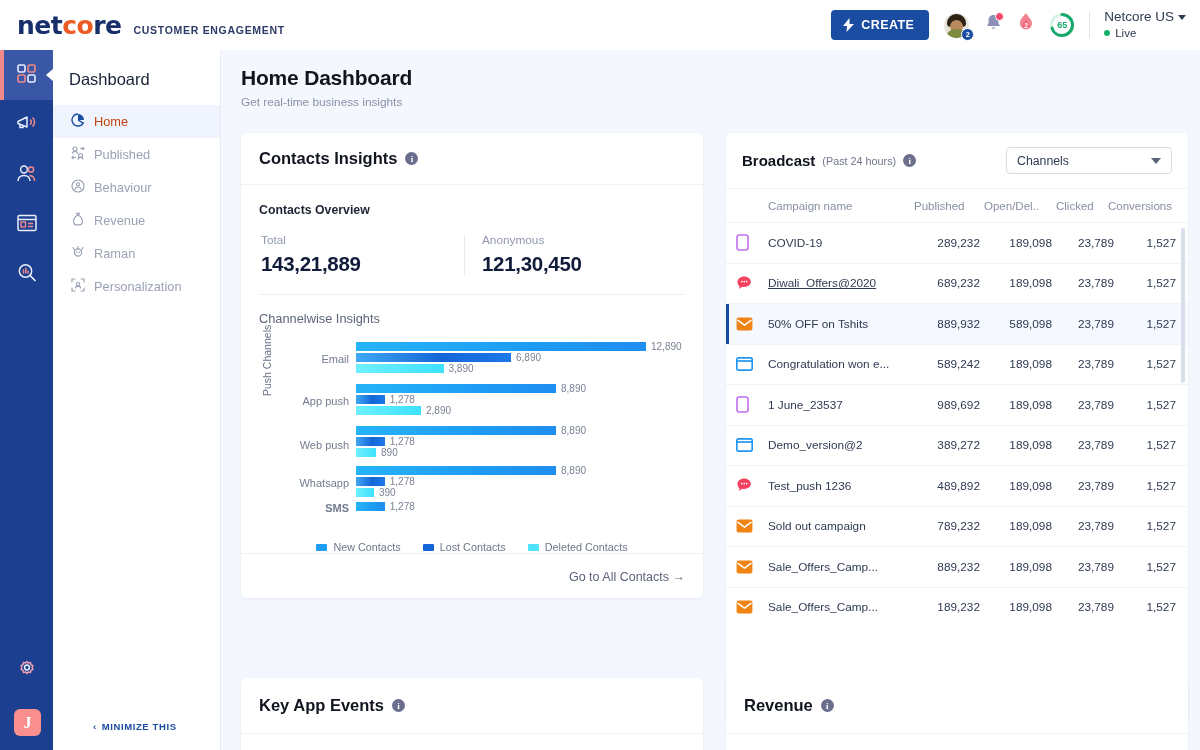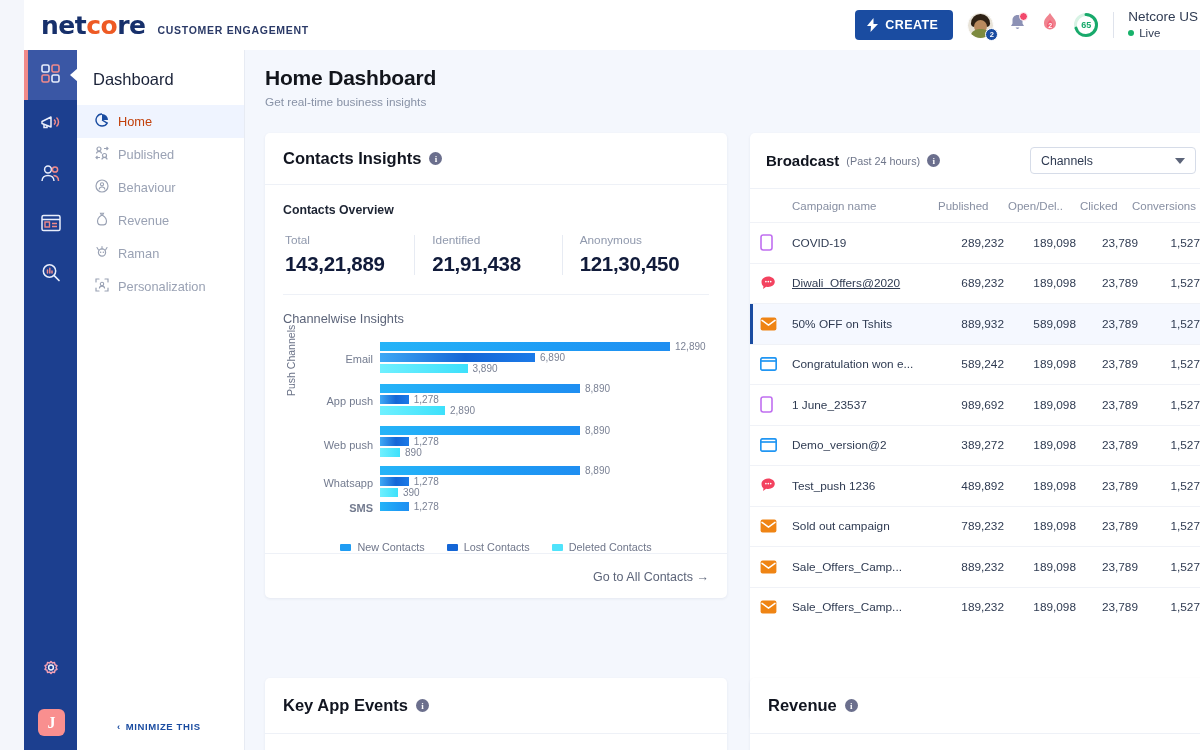--- a/index.html
+++ b/index.html
@@ -2,21 +2,21 @@
 <html><head>
 <meta charset="utf-8">
 <style>
   * { box-sizing: border-box; margin: 0; padding: 0; }
   html, body {
     width: 1200px; height: 750px;
     font-family: "Liberation Sans", sans-serif;
     background: #f4f6fb;
     overflow: hidden;
   }
-  #app { position: relative; width: 1081px; height: 750px; margin-left: 24px; }
+  #app { position: relative; width: 1081px; height: 750px; }
 
   
   .topbar {
     position: absolute; top: 0; left: 0; width: 1200px; height: 50px;
     background: #ffffff; display: flex; align-items: center;
     z-index: 30;
   }
   .logo-wrap { display: flex; align-items: baseline; padding-left: 17px; }
   .logo-text {
     font-size: 25px; font-weight: 700; letter-spacing: -0.5px;
@@ -474,24 +474,20 @@
           <span class="card-title">Contacts Insights</span>
           <span class="info-i">i</span>
         </div>
 
         <div class="c-overview">
           <div class="c-ov-title">Contacts Overview</div>
           <div class="c-stats">
             <div class="c-stat">
               <div class="c-stat-label">Total</div>
               <div class="c-stat-val">143,21,889</div>
-            </div>
-            <div class="c-stat">
-              <div class="c-stat-label">Identified</div>
-              <div class="c-stat-val">21,91,438</div>
             </div>
             <div class="c-stat">
               <div class="c-stat-label">Anonymous</div>
               <div class="c-stat-val">121,30,450</div>
             </div>
           </div>
         </div>
 
         <div class="chartbox">
           <div class="chart-title">Channelwise Insights</div>

